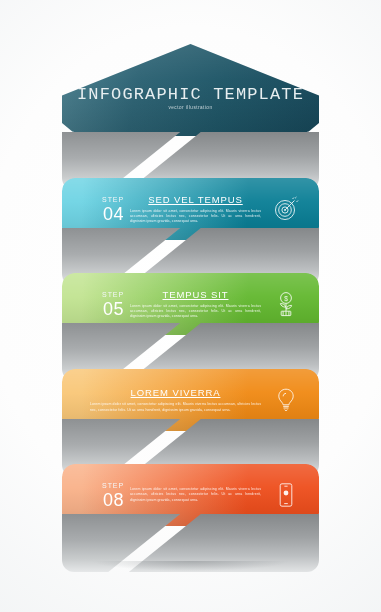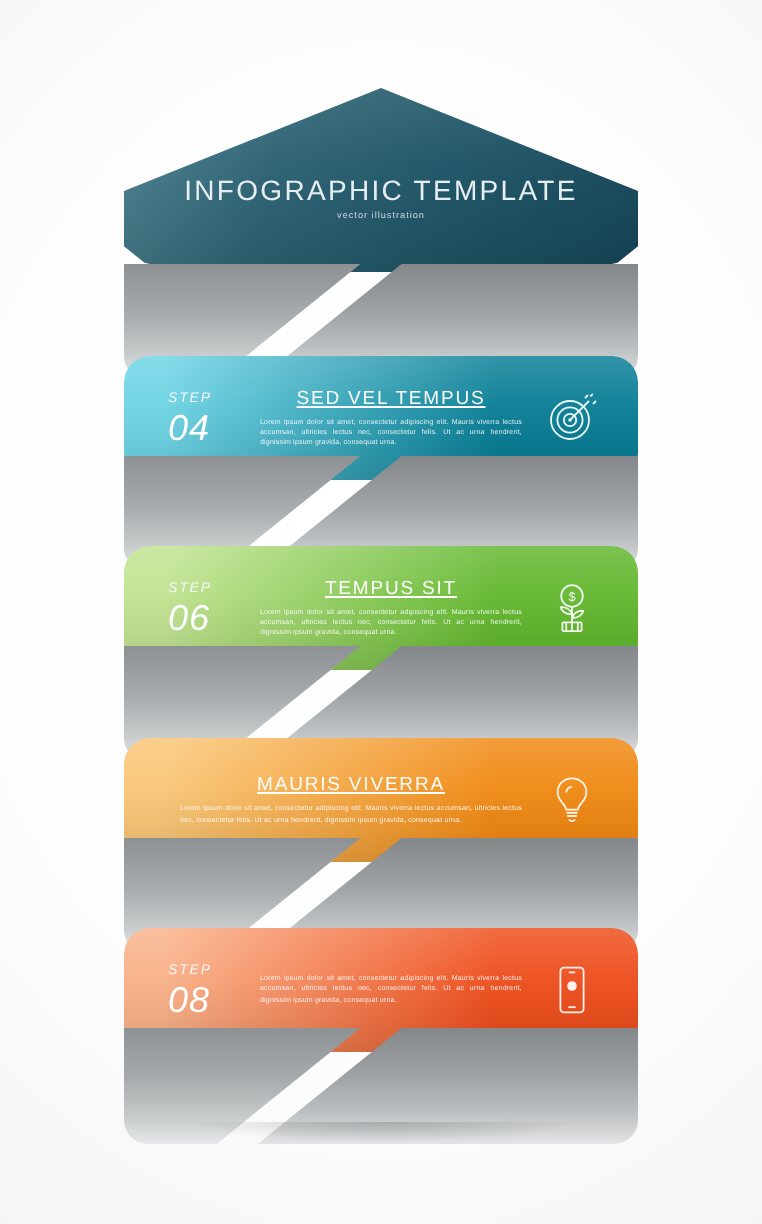--- a/index.html
+++ b/index.html
@@ -44,24 +44,25 @@
     pointer-events: none;
   }
   .head-text {
     position: absolute;
     left: 0; right: 0;
     top: 44px;
     text-align: center;
   }
   .head-title {
     color: #e7eef0;
-    font-size: 14px;
+    font-size: 17px;
     letter-spacing: 1.15px;
     font-weight: 400;
     line-height: 14px;
+    font-family: Liberation Mono, monospace;
   }
   .head-sub {
     margin-top: 2px;
     color: #cfdbdf;
     font-size: 4.6px;
     letter-spacing: 0.5px;
     line-height: 7px;
   }
 
   
@@ -123,22 +124,21 @@
     inset: 0;
     display: flex;
     align-items: center;
     padding: 0 16px 0 22px;
     box-sizing: border-box;
   }
   .step-col {
     width: 40px;
     flex: 0 0 auto;
     color: #ffffff;
-    text-align: left;
-    font-style: italic;
+    text-align: right;
   }
   .step-word {
     font-size: 7px;
     letter-spacing: 0.9px;
     line-height: 9px;
     color: #f4f7f8;
   }
   .step-num {
     font-size: 18px;
     line-height: 20px;
@@ -232,21 +232,21 @@
     <div class="sh sh-right"></div>
     <div class="sh-blur"></div>
   </div>
 
   <div class="band" id="band-1" style="top:273px;">
     <div class="band-fill" id="fill-1" style="background: linear-gradient(92deg, rgb(194, 228, 146) 0%, rgb(194, 228, 146) 8%, rgb(99, 184, 48) 72%, rgb(99, 184, 48) 100%);"></div>
     <div class="band-gloss"></div>
     <div class="band-inner">
       <div class="step-col">
         <div class="step-word">STEP</div>
-        <div class="step-num">06</div>
+        <div class="step-num">05</div>
       </div>
       <div class="body-col">
         <div class="band-title">TEMPUS SIT</div>
         <div class="band-desc">Lorem ipsum dolor sit amet, consectetur adipiscing elit. Mauris viverra lectus accumsan, ultricies lectus nec, consectetur felis. Ut ac urna hendrerit, dignissim ipsum gravida, consequat urna.</div>
       </div>
       <div class="icon-col">
         <svg width="24" height="26" viewBox="0 0 24 26" fill="none" stroke="#ffffff" stroke-width="0.9">
           <circle cx="12" cy="7" r="5.4"></circle>
           <text x="12" y="9.6" font-size="6.4" fill="#ffffff" stroke="none" text-anchor="middle" font-family="Liberation Sans, sans-serif">$</text>
           <line x1="12" y1="12.6" x2="12" y2="20"></line>
@@ -265,21 +265,21 @@
     <div class="sh sh-left"></div>
     <div class="sh sh-right"></div>
     <div class="sh-blur"></div>
   </div>
 
   <div class="band" id="band-2" style="top:369px;">
     <div class="band-fill" id="fill-2" style="background: linear-gradient(92deg, rgb(249, 199, 120) 0%, rgb(249, 199, 120) 8%, rgb(240, 138, 21) 72%, rgb(240, 138, 21) 100%);"></div>
     <div class="band-gloss"></div>
     <div class="band-inner">
       <div class="body-col">
-        <div class="band-title">MAURIS VIVERRA</div>
+        <div class="band-title">LOREM VIVERRA</div>
         <div class="band-desc">Lorem ipsum dolor sit amet, consectetur adipiscing elit. Mauris viverra lectus accumsan, ultricies lectus nec, consectetur felis. Ut ac urna hendrerit, dignissim ipsum gravida, consequat urna.</div>
       </div>
       <div class="icon-col">
         <svg width="24" height="26" viewBox="0 0 24 26" fill="none" stroke="#ffffff" stroke-width="0.9">
           <path d="M12 2.2 C7.8 2.2 4.8 5.3 4.8 9.1 C4.8 11.8 6.4 13.6 7.7 15.1 C8.6 16.1 9 16.9 9.1 17.8 L14.9 17.8 C15 16.9 15.4 16.1 16.3 15.1 C17.6 13.6 19.2 11.8 19.2 9.1 C19.2 5.3 16.2 2.2 12 2.2 Z"></path>
           <line x1="9.2" y1="19.4" x2="14.8" y2="19.4"></line>
           <line x1="9.5" y1="21" x2="14.5" y2="21"></line>
           <path d="M10.5 22.6 C10.9 23.8 13.1 23.8 13.5 22.6"></path>
           <path d="M9.2 9.3 C9.2 7.6 10.4 6.4 12 6.4"></path>
         </svg>

